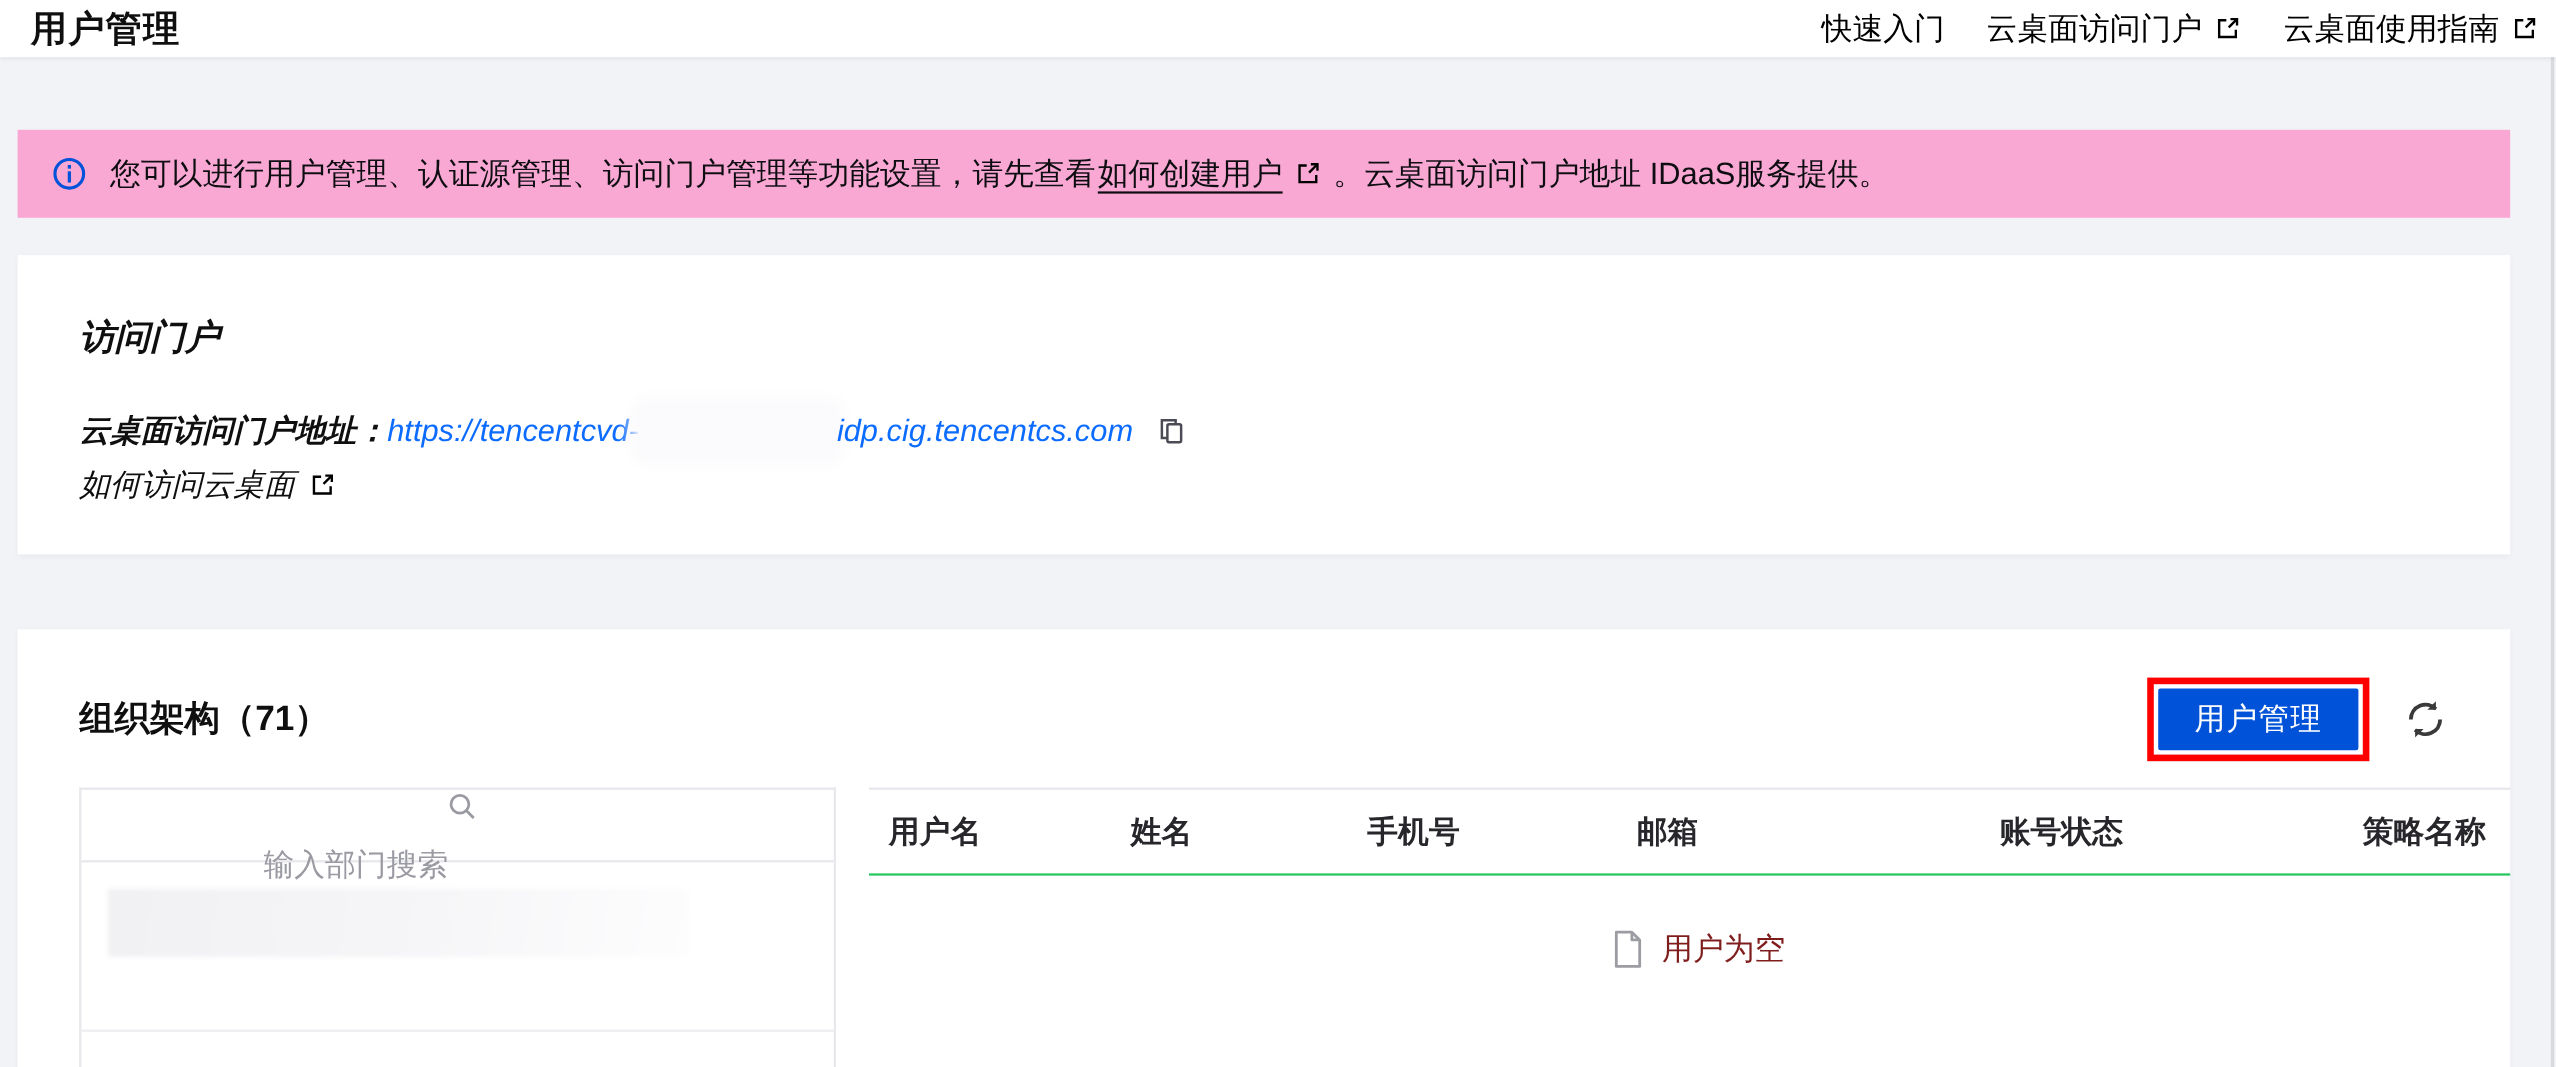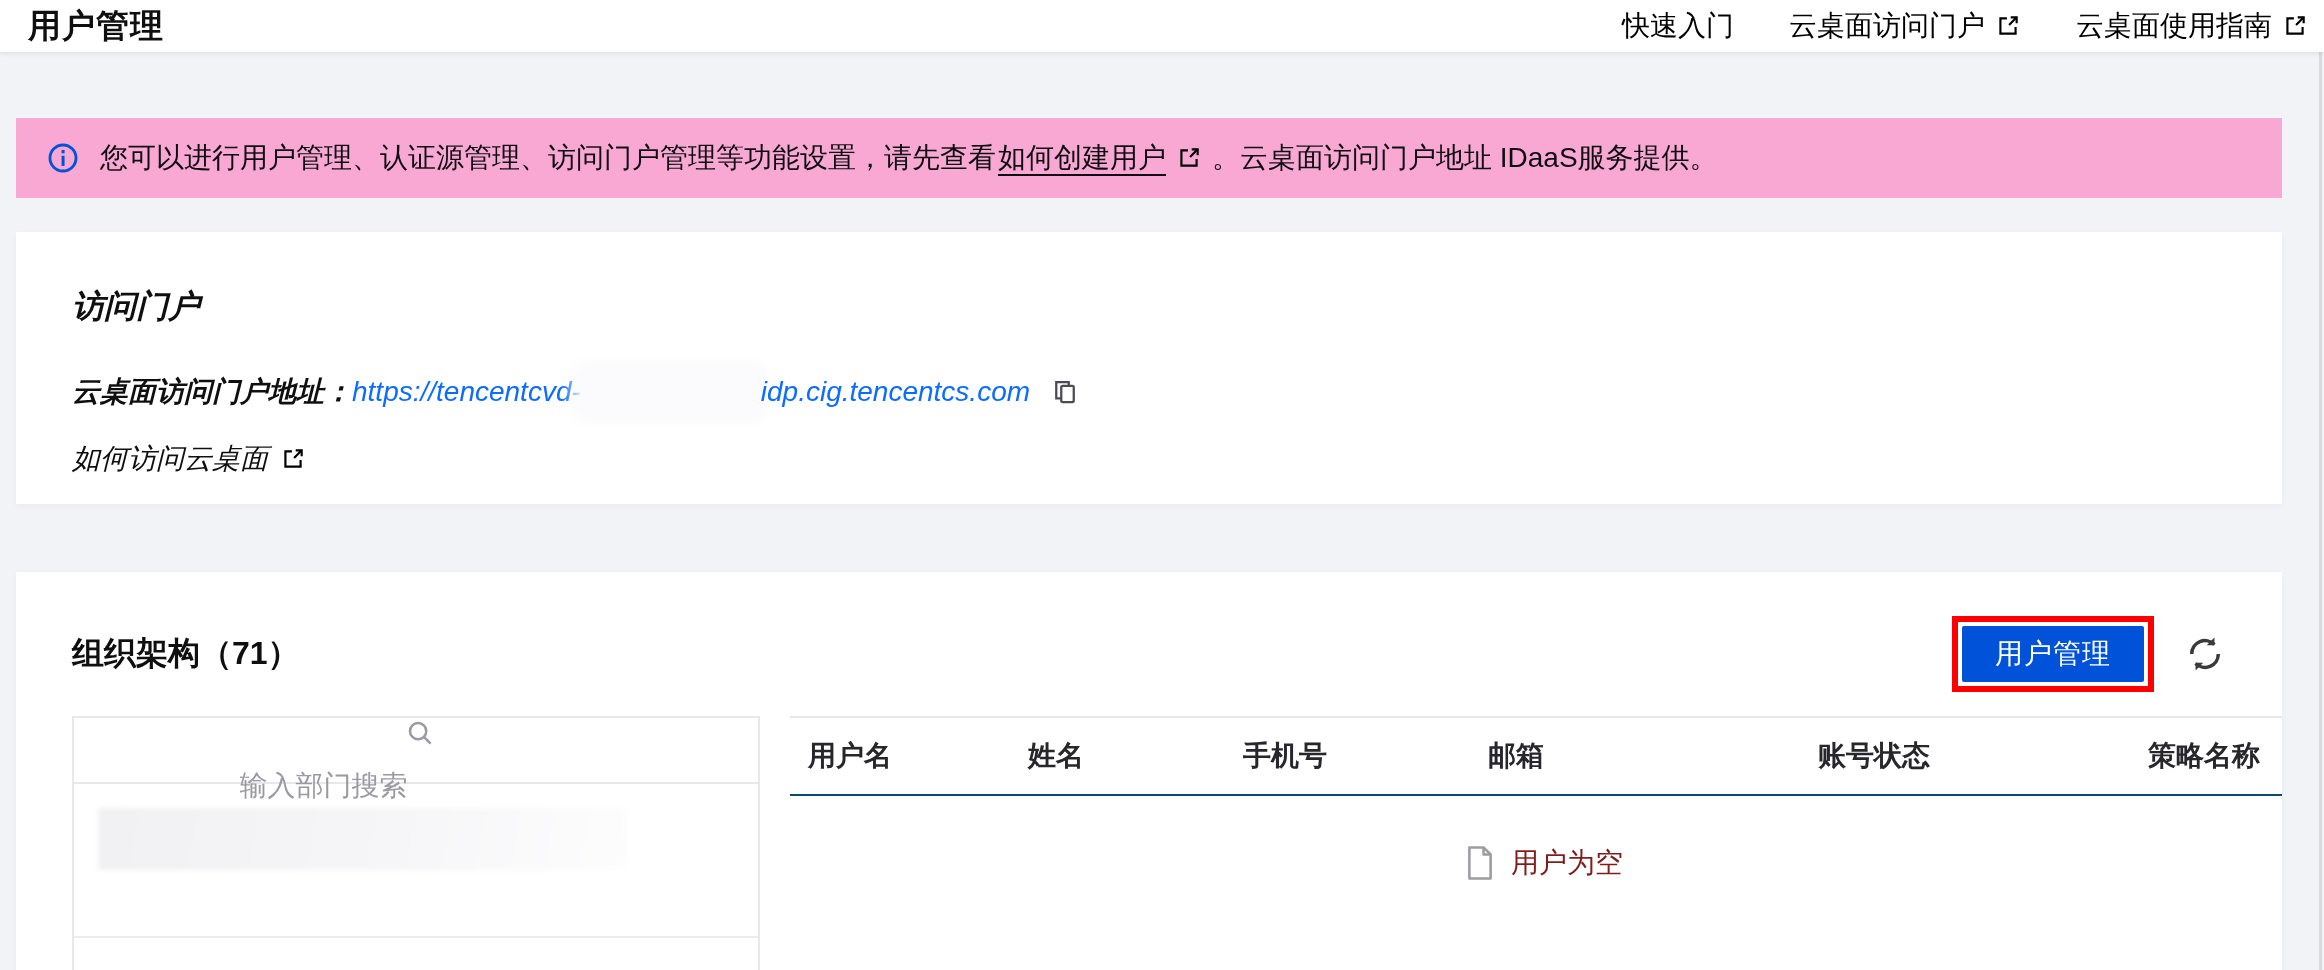--- a/index.html
+++ b/index.html
@@ -14,21 +14,21 @@
 
   
   .topbar {
     height: 52px; background: #fff;
     display: flex; align-items: center; justify-content: space-between;
     padding: 0 16px 0 28px;
     box-shadow: 0 2px 4px rgba(0,0,0,0.07);
     position: relative; z-index: 3;
   }
   .topbar-title { font-size: 33px; font-weight: 700; color: #0f0f0f; letter-spacing: 1px; }
-  .topbar-links { display: flex; align-items: center; gap: 55px; font-size: 28px; color: #000; }
+  .topbar-links { display: flex; align-items: center; gap: 38px; font-size: 28px; color: #000; }
   .tb-link { display: flex; align-items: center; gap: 10px; cursor: pointer; white-space: nowrap; }
 
   
   .banner {
     margin: 66px 42px 0 16px; height: 80px;
     background: #f9a8d4;
     display: flex; align-items: center;
     padding: 0 30px; font-size: 28px; color: #0e0e12;
     white-space: nowrap;
   }
@@ -44,21 +44,21 @@
   .card-portal { margin-top: 34px; height: 272px; padding: 54px 56px; font-style: italic; }
   .card-portal h2 { font-size: 32px; font-weight: 700; color: #0f0f0f; line-height: 40px; }
   .url-row { margin-top: 44px; display: flex; align-items: center; font-size: 28px; height: 44px; }
   .url-label { font-weight: 700; color: #0f0f0f; }
   .url-link { color: #0c6cff; display: flex; align-items: center; cursor: pointer; }
   .blur-patch {
     display: inline-block; width: 176px; height: 44px; border-radius: 6px;
     background: #fbfbfd; box-shadow: 0 0 14px 10px #fbfbfd; margin: 0 2px;
   }
   .copy-ic { margin-left: 20px; cursor: pointer; }
-  .howto-row { margin-top: 26px; display: flex; align-items: center; gap: 12px; font-size: 28px; color: #0f0f0f; cursor: pointer; width: fit-content; }
+  .howto-row { margin-top: 8px; display: flex; align-items: center; gap: 12px; font-size: 28px; color: #0f0f0f; cursor: pointer; width: fit-content; }
 
   .card-org { margin-top: 68px; height: 420px; padding: 44px 56px 0 56px; overflow: hidden; }
   .org-head { display: flex; justify-content: space-between; align-items: center; }
   .org-title { font-size: 32px; font-weight: 700; color: #0f0f0f; }
   .org-actions { display: flex; align-items: center; }
   .annotation { border: 6px solid #ff0000; padding: 4px; background: #fff; }
   .btn-primary {
     width: 182px; height: 56px; background: #0052d9; color: #fff;
     font-size: 28px; font-family: inherit; border: none; border-radius: 2px;
     display: flex; align-items: center; justify-content: center; cursor: pointer; letter-spacing: 1px;
@@ -84,21 +84,21 @@
     background: linear-gradient(100deg, #f1f1f4 0%, #f6f6f8 55%, #fdfdfe 100%);
     filter: blur(2px);
   }
   .dept-row { padding: 28px 0 0 32px; font-size: 28px; color: #1d1d22; height: 104px; cursor: pointer; }
 
   
   .user-table { flex: 1; margin-left: 30px; border-top: 2px solid #e7e7ec; }
   .thead {
     display: grid; grid-template-columns: 230px 215px 245px 330px 330px 1fr;
     height: 78px; align-items: center;
-    border-bottom: 2px solid #0c4a6e;
+    border-bottom: 2px solid #22c55e;
     font-size: 28px; font-weight: 700; color: #26262b;
   }
   .th { padding-left: 8px; white-space: nowrap; }
   .th:first-child { padding-left: 18px; }
   .th:last-child { text-align: right; padding-right: 36px; }
   .empty-state {
     margin-top: 48px; display: flex; align-items: center; justify-content: center;
     gap: 14px; color: #7f1d1d; font-size: 28px;
   }
 

